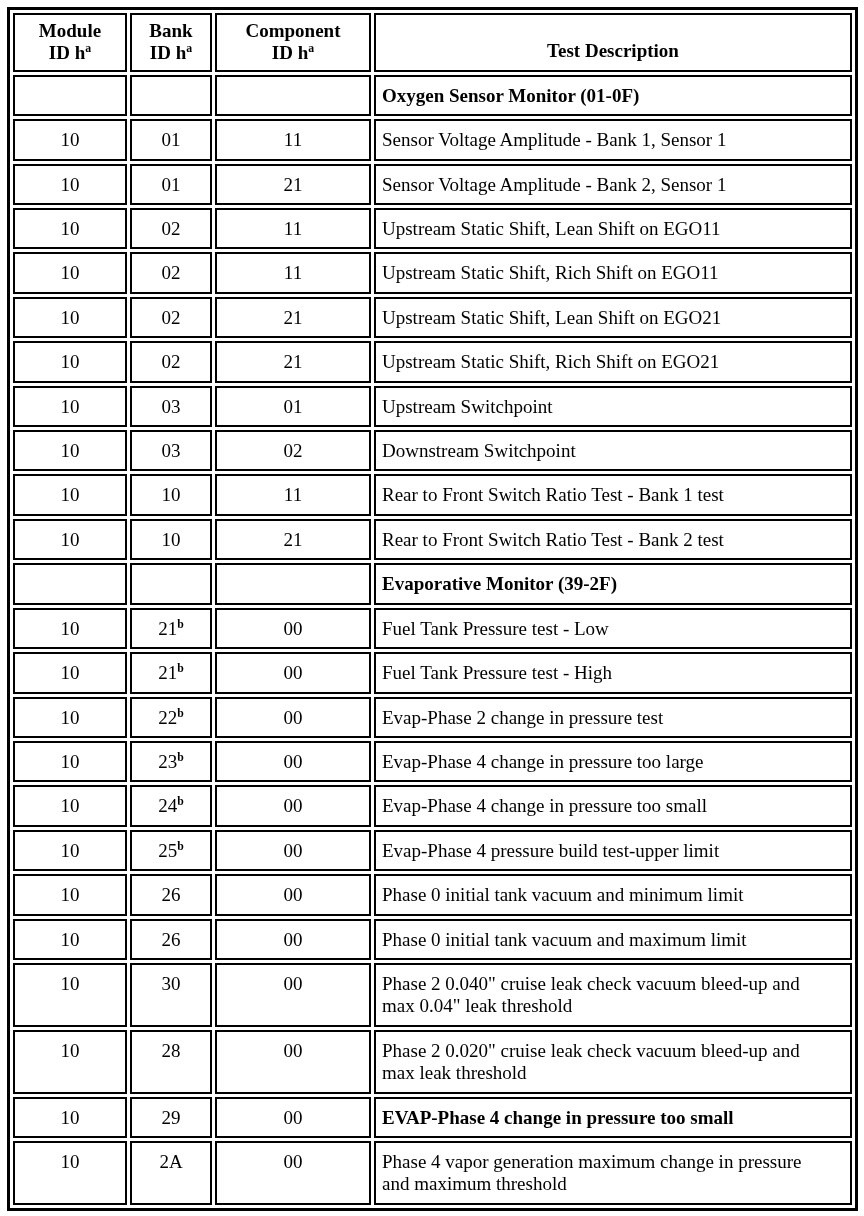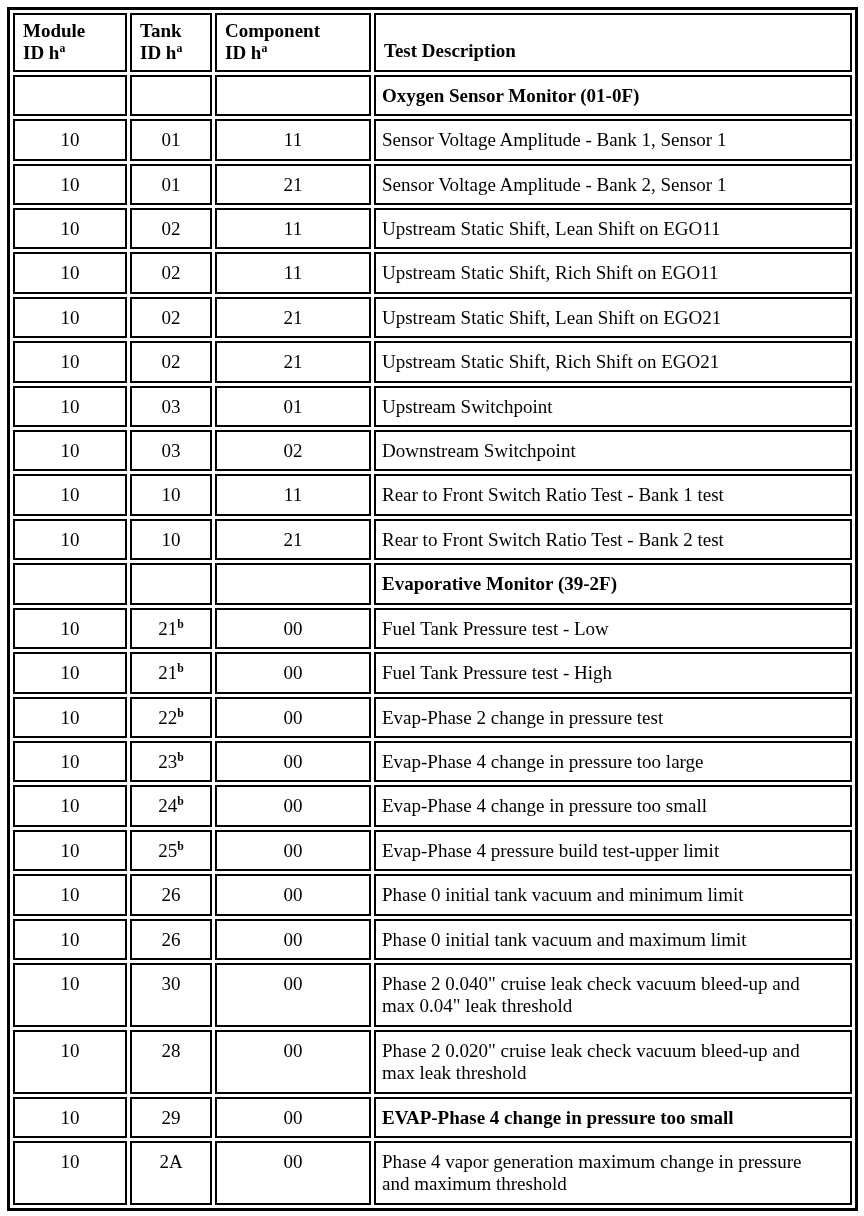--- a/index.html
+++ b/index.html
@@ -27,21 +27,21 @@
   table.test-table th,
   table.test-table td {
     border: 2px solid #000000;
     font-size: 19px;
     line-height: 1.18;
     background: #ffffff;
     overflow: hidden;
   }
   th {
     font-weight: bold;
-    text-align: left;
+    text-align: center;
     vertical-align: middle;
     padding: 5px 8px;
   }
   th.desc-header {
     vertical-align: bottom;
     padding-bottom: 7px;
   }
   td.num {
     text-align: center;
     vertical-align: top;
@@ -77,21 +77,21 @@
       <col class="c-component">
       <col class="c-desc">
     </colgroup>
     <thead>
       <tr>
         <th>
           <span>Module</span><br>
           <span>ID h</span><sup>a</sup>
         </th>
         <th>
-          <span>Tank</span><br>
+          <span>Bank</span><br>
           <span>ID h</span><sup>a</sup>
         </th>
         <th>
           <span>Component</span><br>
           <span>ID h</span><sup>a</sup>
         </th>
         <th class="desc-header">Test Description</th>
       </tr>
     </thead>
     <tbody id="tbody">

